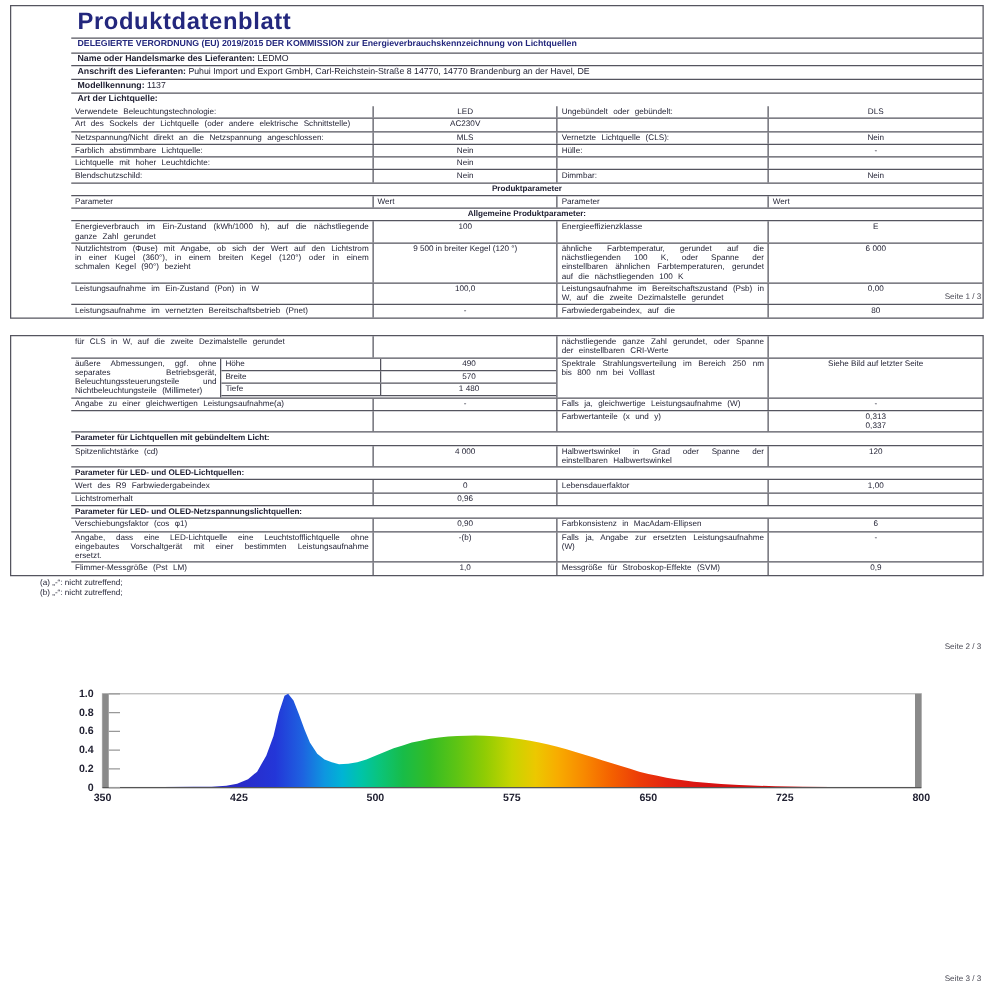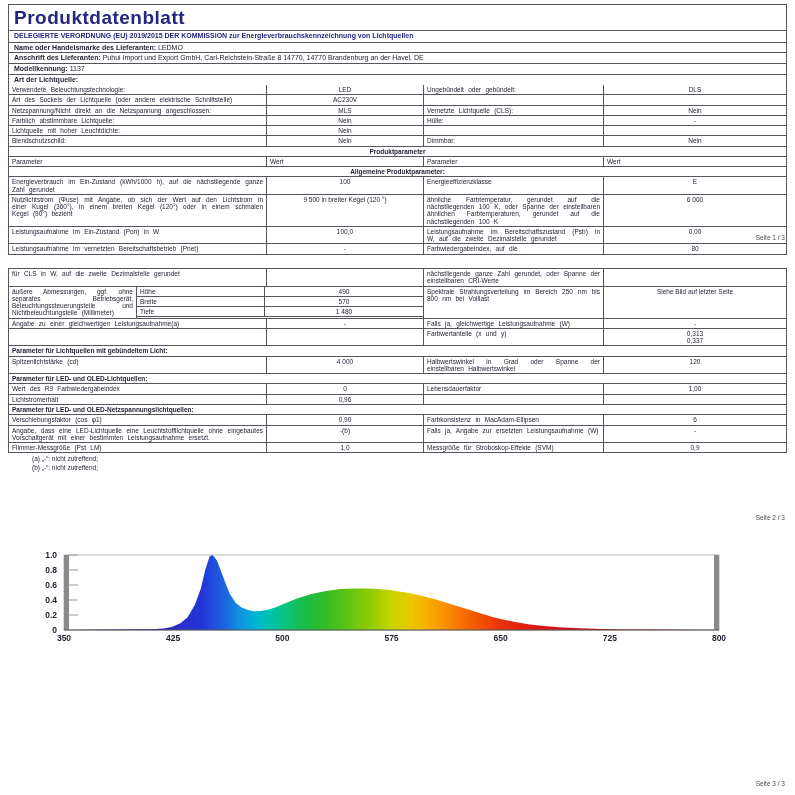--- a/index.html
+++ b/index.html
@@ -4,21 +4,21 @@
 <style>
   html,body{margin:0;padding:0;}
   body{
     width:795px;height:795px;background:#ffffff;position:relative;
     font-family:"Liberation Sans",sans-serif;color:#1d1d30;
     -webkit-font-smoothing:antialiased;
   }
   .abs{position:absolute;}
   
   .tbl{width:779px;border:1px solid #55555f;box-sizing:border-box;background:#fff;}
-  .trow{display:flex;border-top:1px solid #55555f;align-items:stretch;}
+  .trow{display:flex;border-top:1px solid #55555f;align-items:stretch;margin-left:48px;}
   .trow:first-child{border-top:none;}
   .cell{border-left:1px solid #55555f;padding:1px 3px;box-sizing:border-box;
         font-size:6.5px;line-height:1.12;overflow:hidden;}
   .cell:first-child{border-left:none;}
   .full{width:100%;}
   .c1{width:257px;} .c2{width:157px;} .c3{width:180px;} .c4{width:183px;}
   .c1a{width:127px;} .mid{width:287px;display:flex;flex-direction:column;padding:0;}
   .subrow{display:flex;border-bottom:1px solid #55555f;}
   .subcell-l{width:128px;border-right:1px solid #55555f;padding:1px 3px;box-sizing:border-box;font-size:6.5px;line-height:1.12;}
   .subcell-v{flex:1;text-align:center;padding:1px 3px;box-sizing:border-box;font-size:6.5px;line-height:1.12;}
@@ -29,21 +29,21 @@
   
   .title-cell{font-size:19px;font-weight:bold;color:#23277d;padding:2px 5px;letter-spacing:.5px;}
   .reg-cell{font-size:7px;font-weight:bold;color:#23277d;padding:1px 5px;line-height:1.2;}
   .kv-cell{font-size:7px;padding:1px 5px;}
   .kv-cell b{font-weight:bold;}
   .sec-cell{font-size:7px;font-weight:bold;padding:1px 5px;}
   
   .page-footer{font-size:6.5px;color:#4a4a55;}
   .footnotes{margin-top:2px;margin-left:24px;font-size:6.5px;line-height:1.35;color:#1d1d30;}
   
-  .chart-wrap{left:12px;top:543px;}
+  .chart-wrap{left:30px;top:543px;}
   svg text{font-family:"Liberation Sans",sans-serif;}
 </style>
 </head>
 <body>
 
 <div class="abs" style="left:8px;top:4px;">
   <div class="tbl">
     <div class="trow">
       <div class="cell full title-cell">Produktdatenblatt</div>
     </div>

